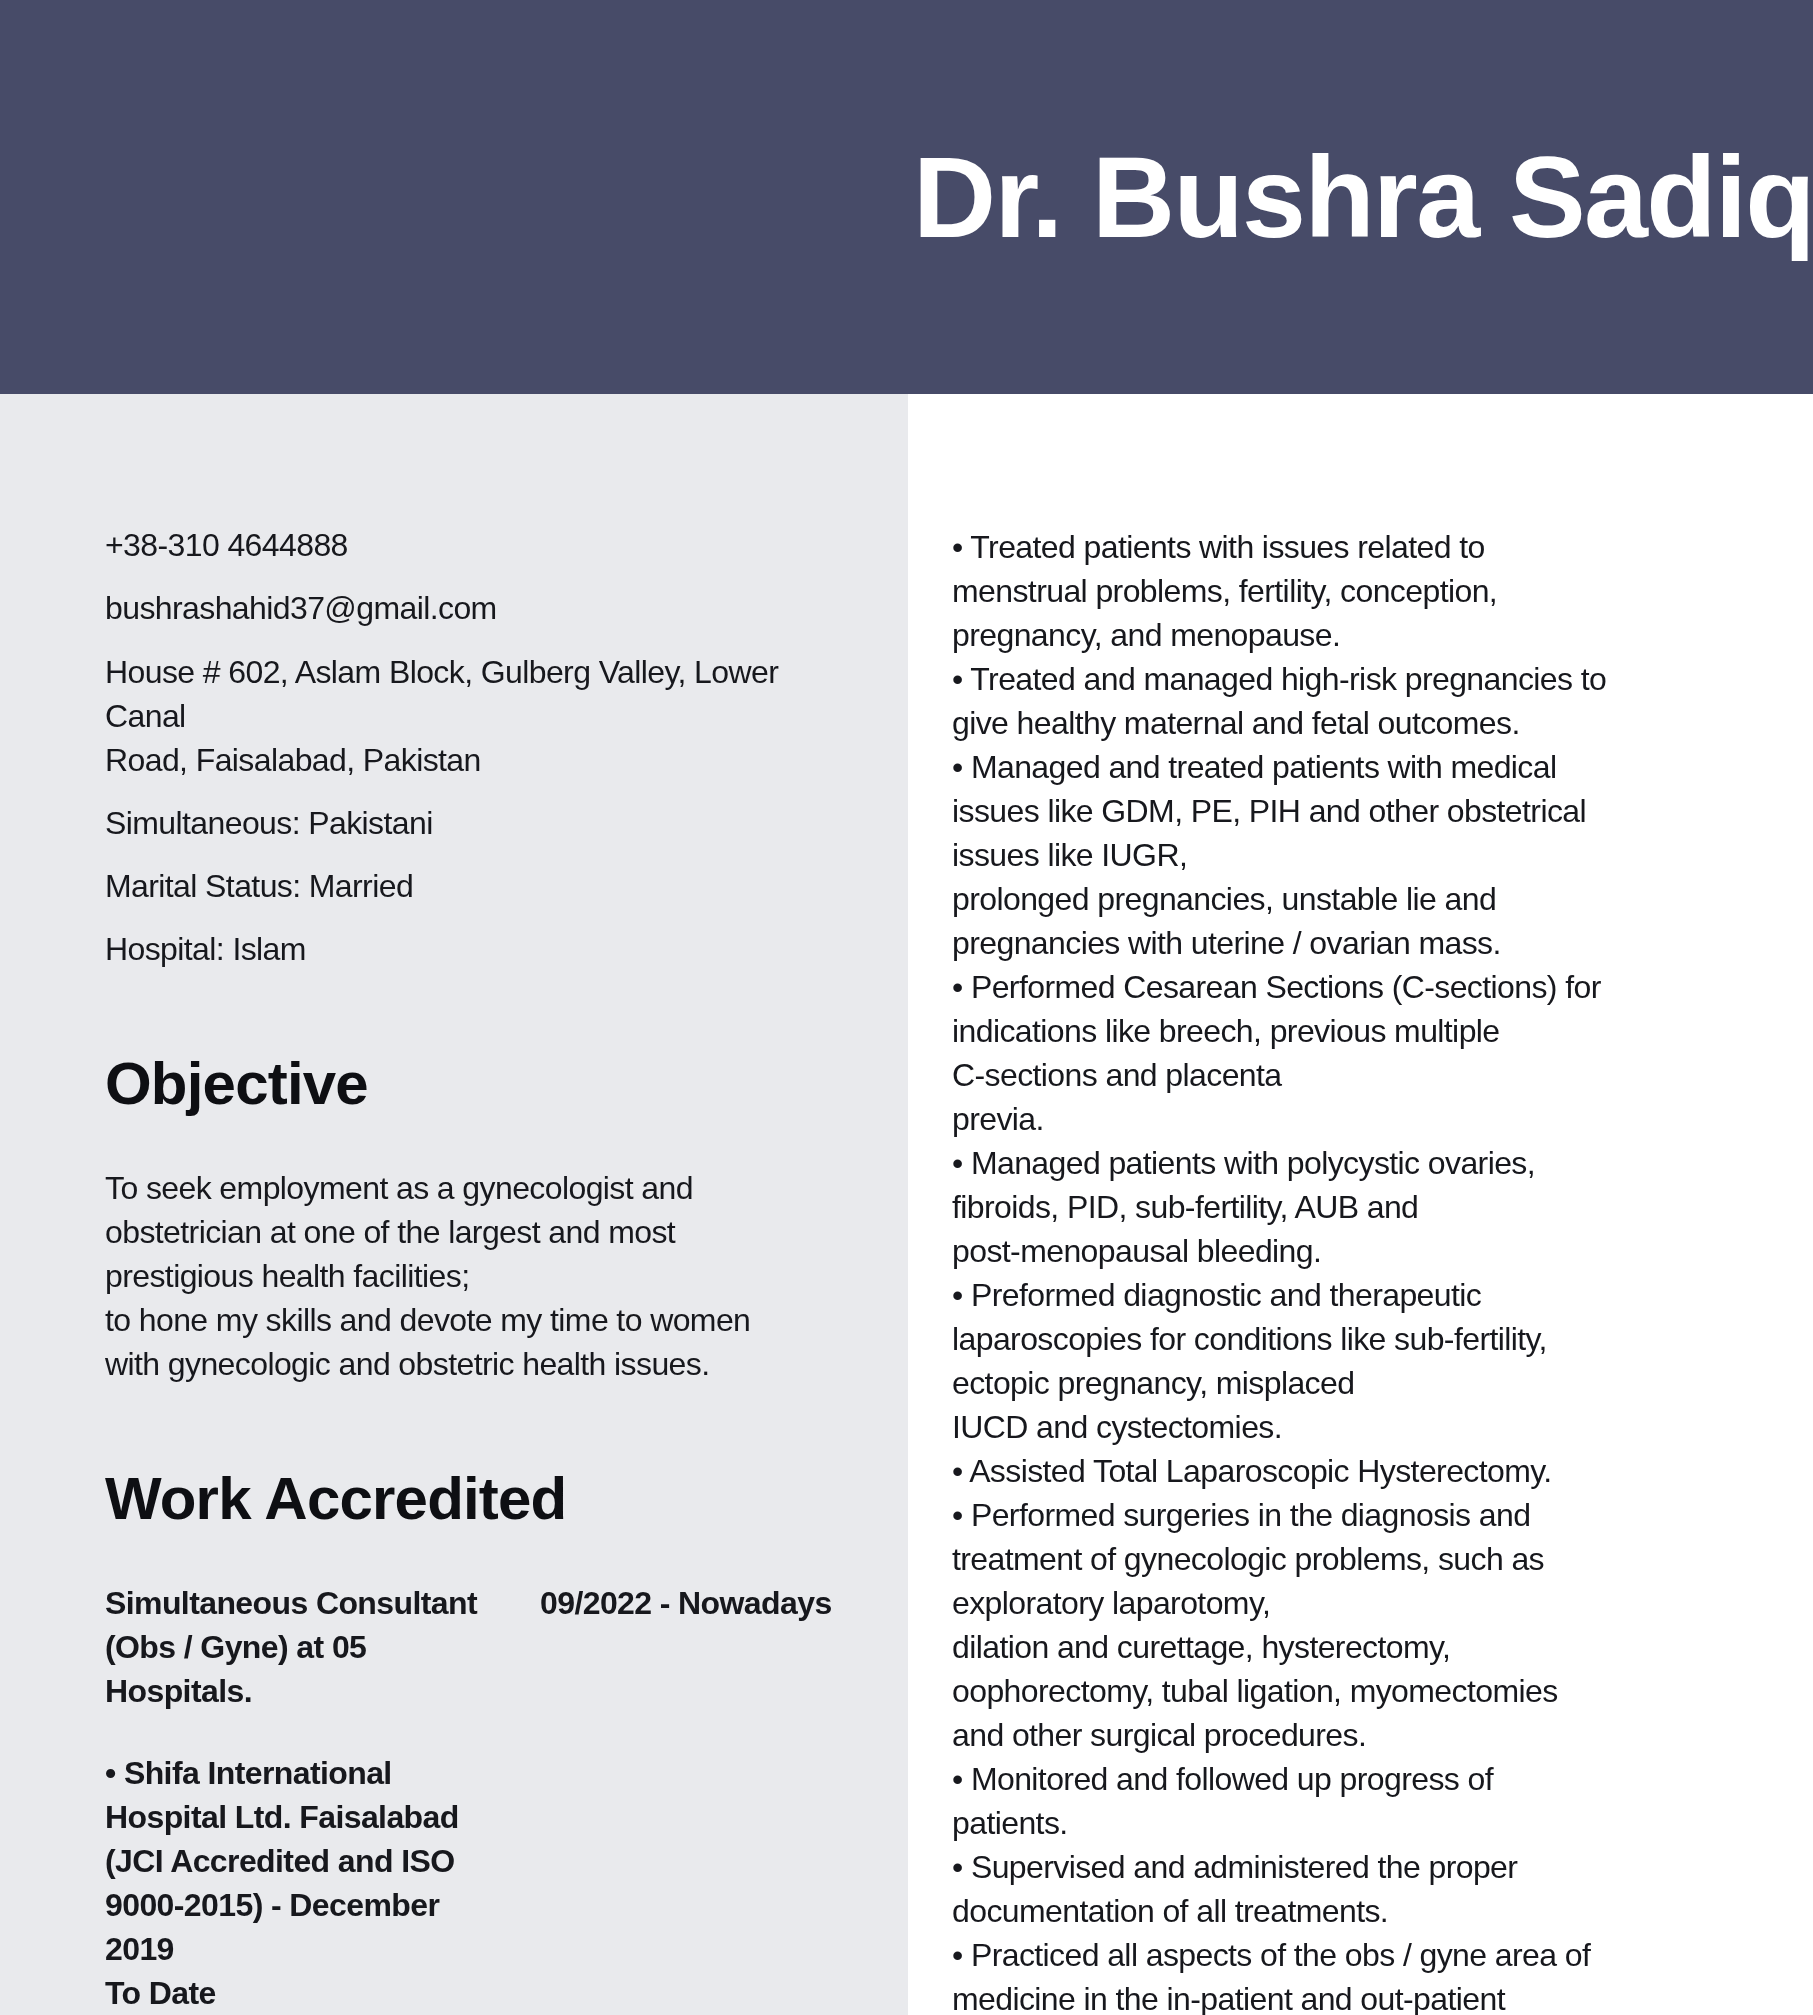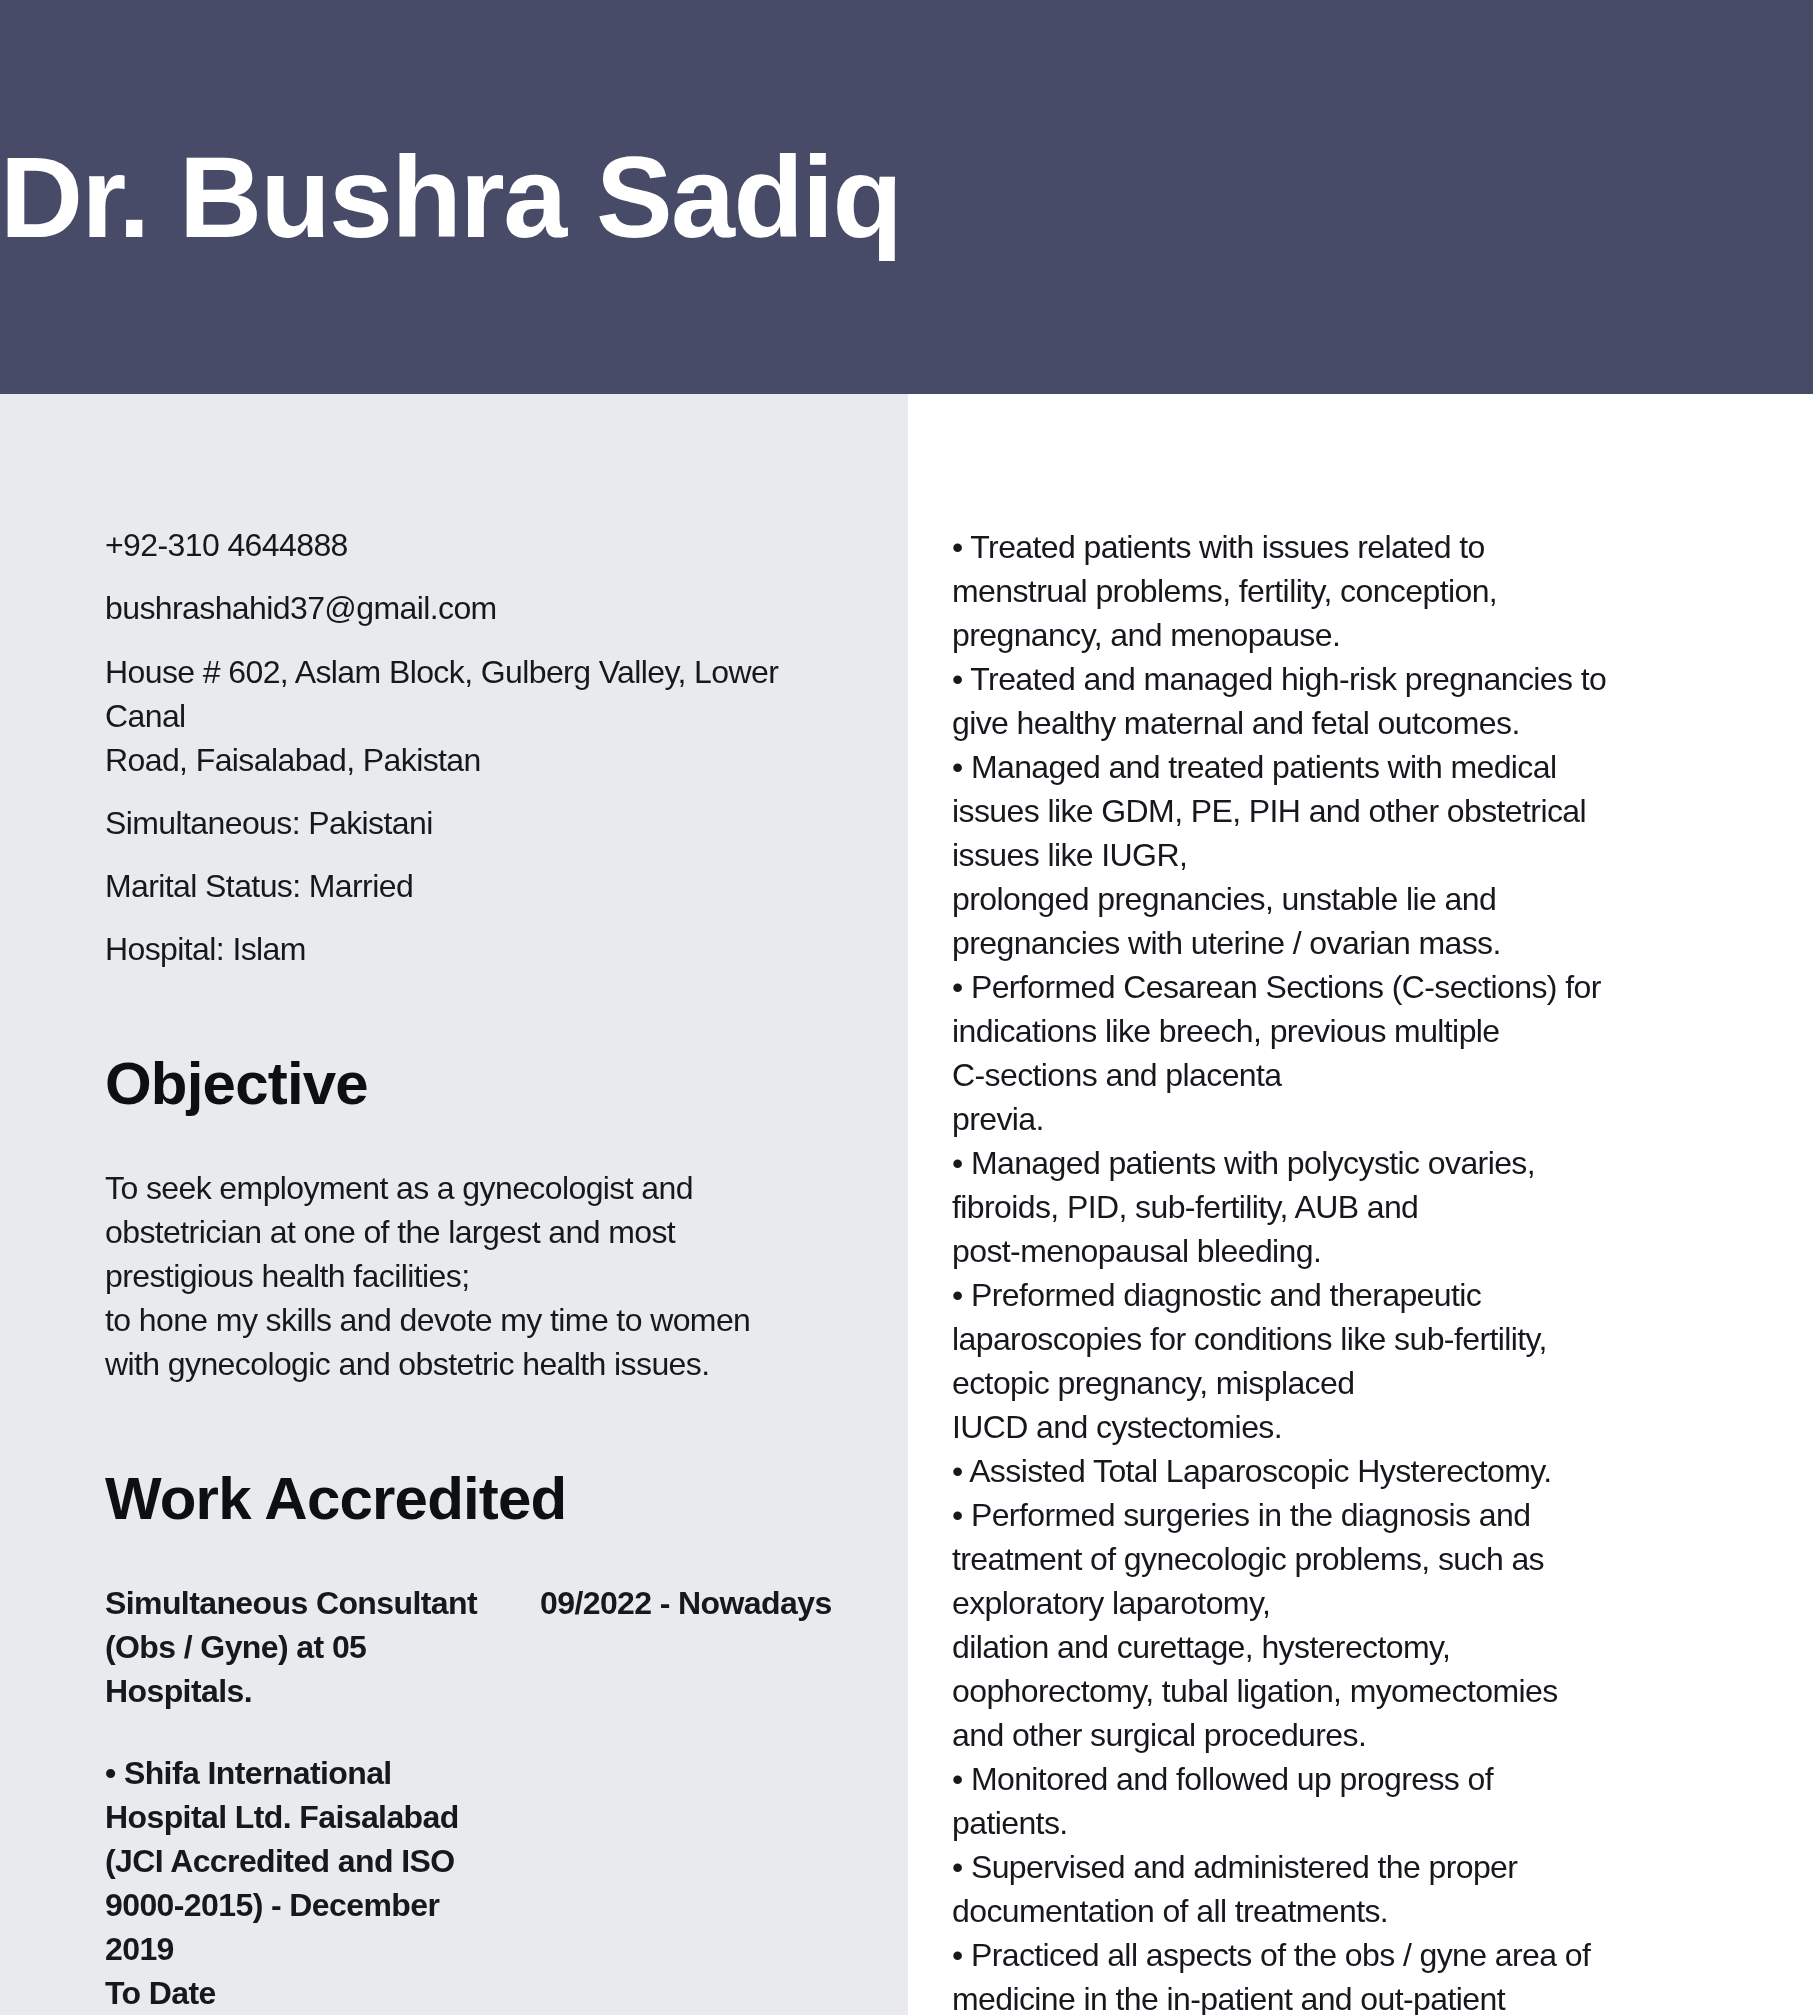--- a/index.html
+++ b/index.html
@@ -9,21 +9,21 @@
     font-family: "Liberation Sans", sans-serif;
     color: var(--body-text, #17181d);
     letter-spacing: -0.6px;
   }
   .page { width: 1814px; height: 2564px; display: flex; flex-direction: column; overflow: hidden; }
 
   
   .band {
     flex: 0 0 394px; height: 394px;
     background: var(--header-bg, #474b68);
-    display: flex; align-items: center; justify-content: flex-start;
+    display: flex; align-items: center; justify-content: flex-end;
   }
   .band h1 {
     color: var(--title-text, #ffffff);
     font-size: 115px; font-weight: 700; letter-spacing: -1.6px;
     line-height: 1; white-space: nowrap;
   }
 
   
   .cols { flex: 1 1 auto; display: flex; align-items: stretch; }
   .left {
@@ -62,21 +62,21 @@
 
 <div class="page">
 
   <header class="band">
     <h1>Dr. Bushra Sadiq</h1>
   </header>
 
   <div class="cols">
 
     <aside class="left">
-      <p class="txt contact-item">+92-310 4644888</p>
+      <p class="txt contact-item">+38-310 4644888</p>
       <p class="txt contact-item">bushrashahid37@gmail.com</p>
       <p class="txt contact-item multi">House # 602, Aslam Block, Gulberg Valley, Lower
 Canal
 Road, Faisalabad, Pakistan</p>
       <p class="txt contact-item">Simultaneous: Pakistani</p>
       <p class="txt contact-item">Marital Status: Married</p>
       <p class="txt contact-item">Hospital: Islam</p>
 
       <h2 class="section">Objective</h2>
       <p class="txt multi">To seek employment as a gynecologist and

